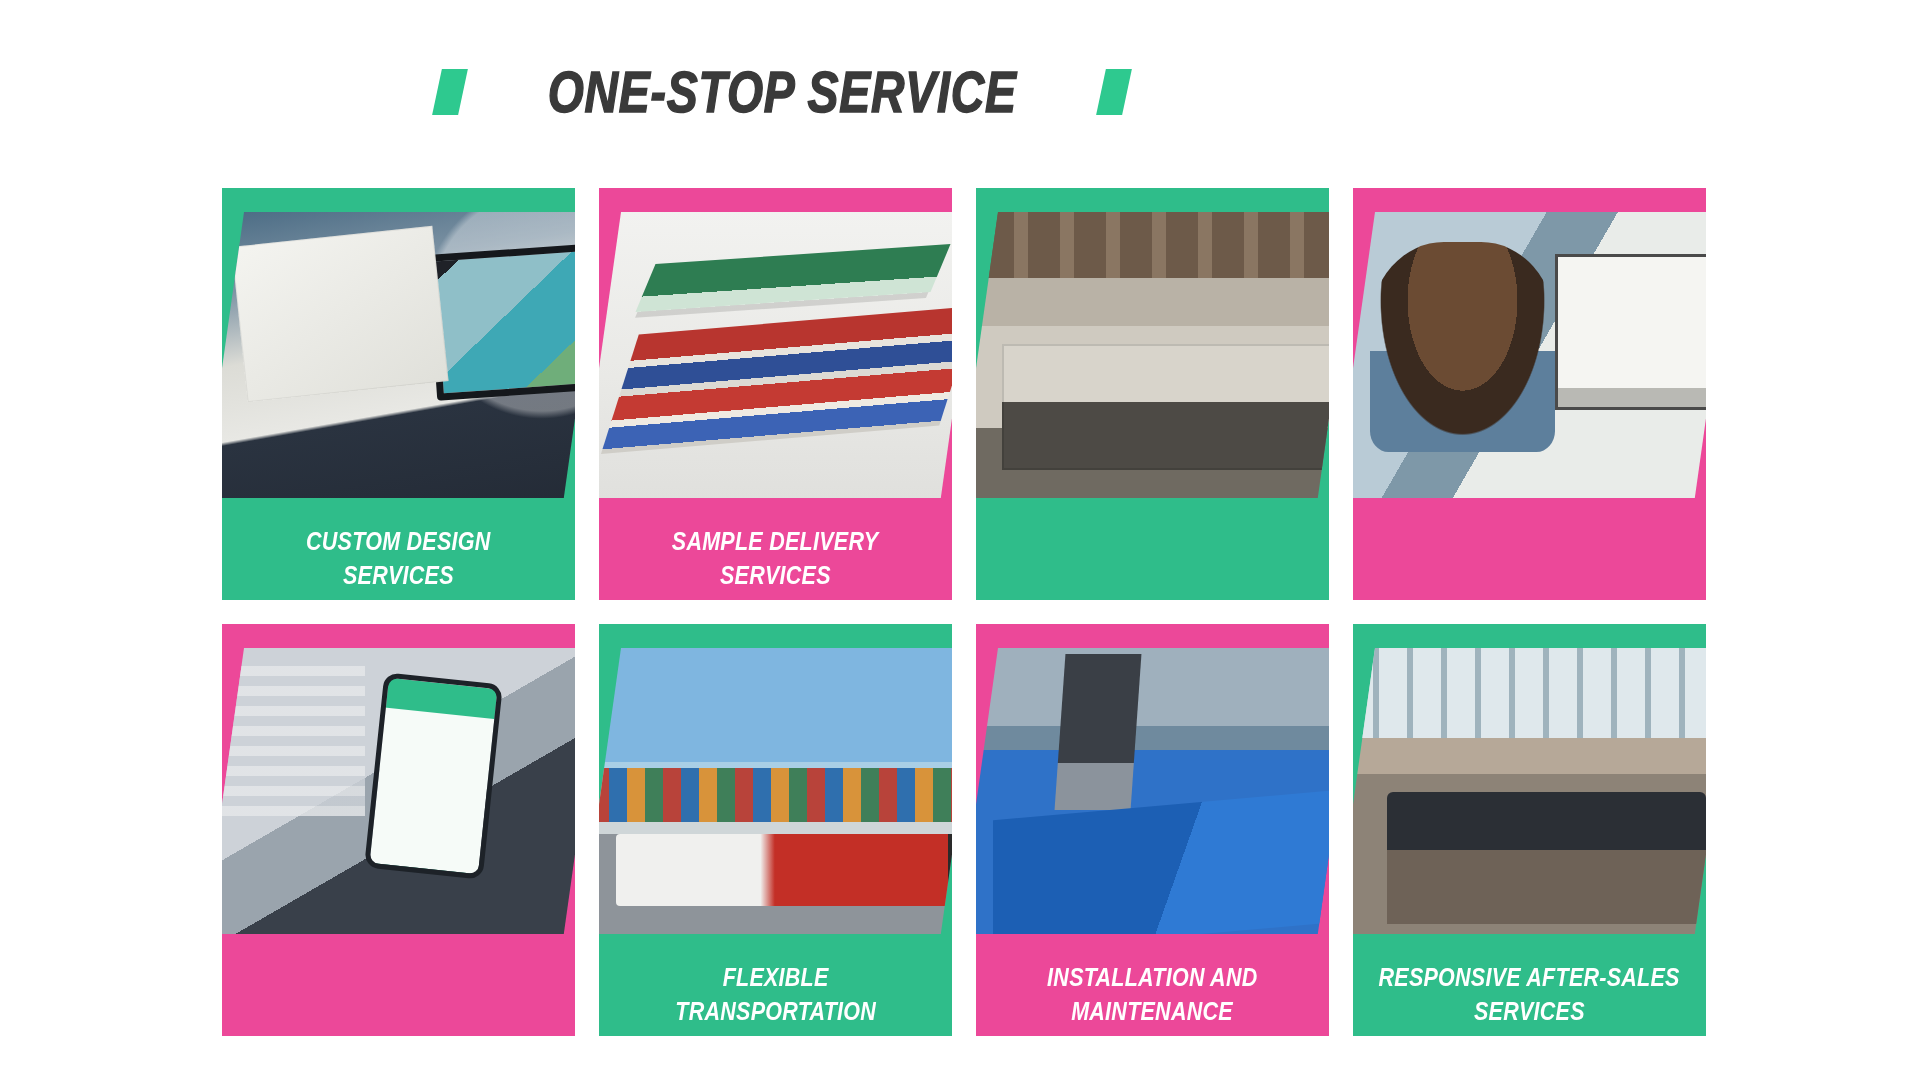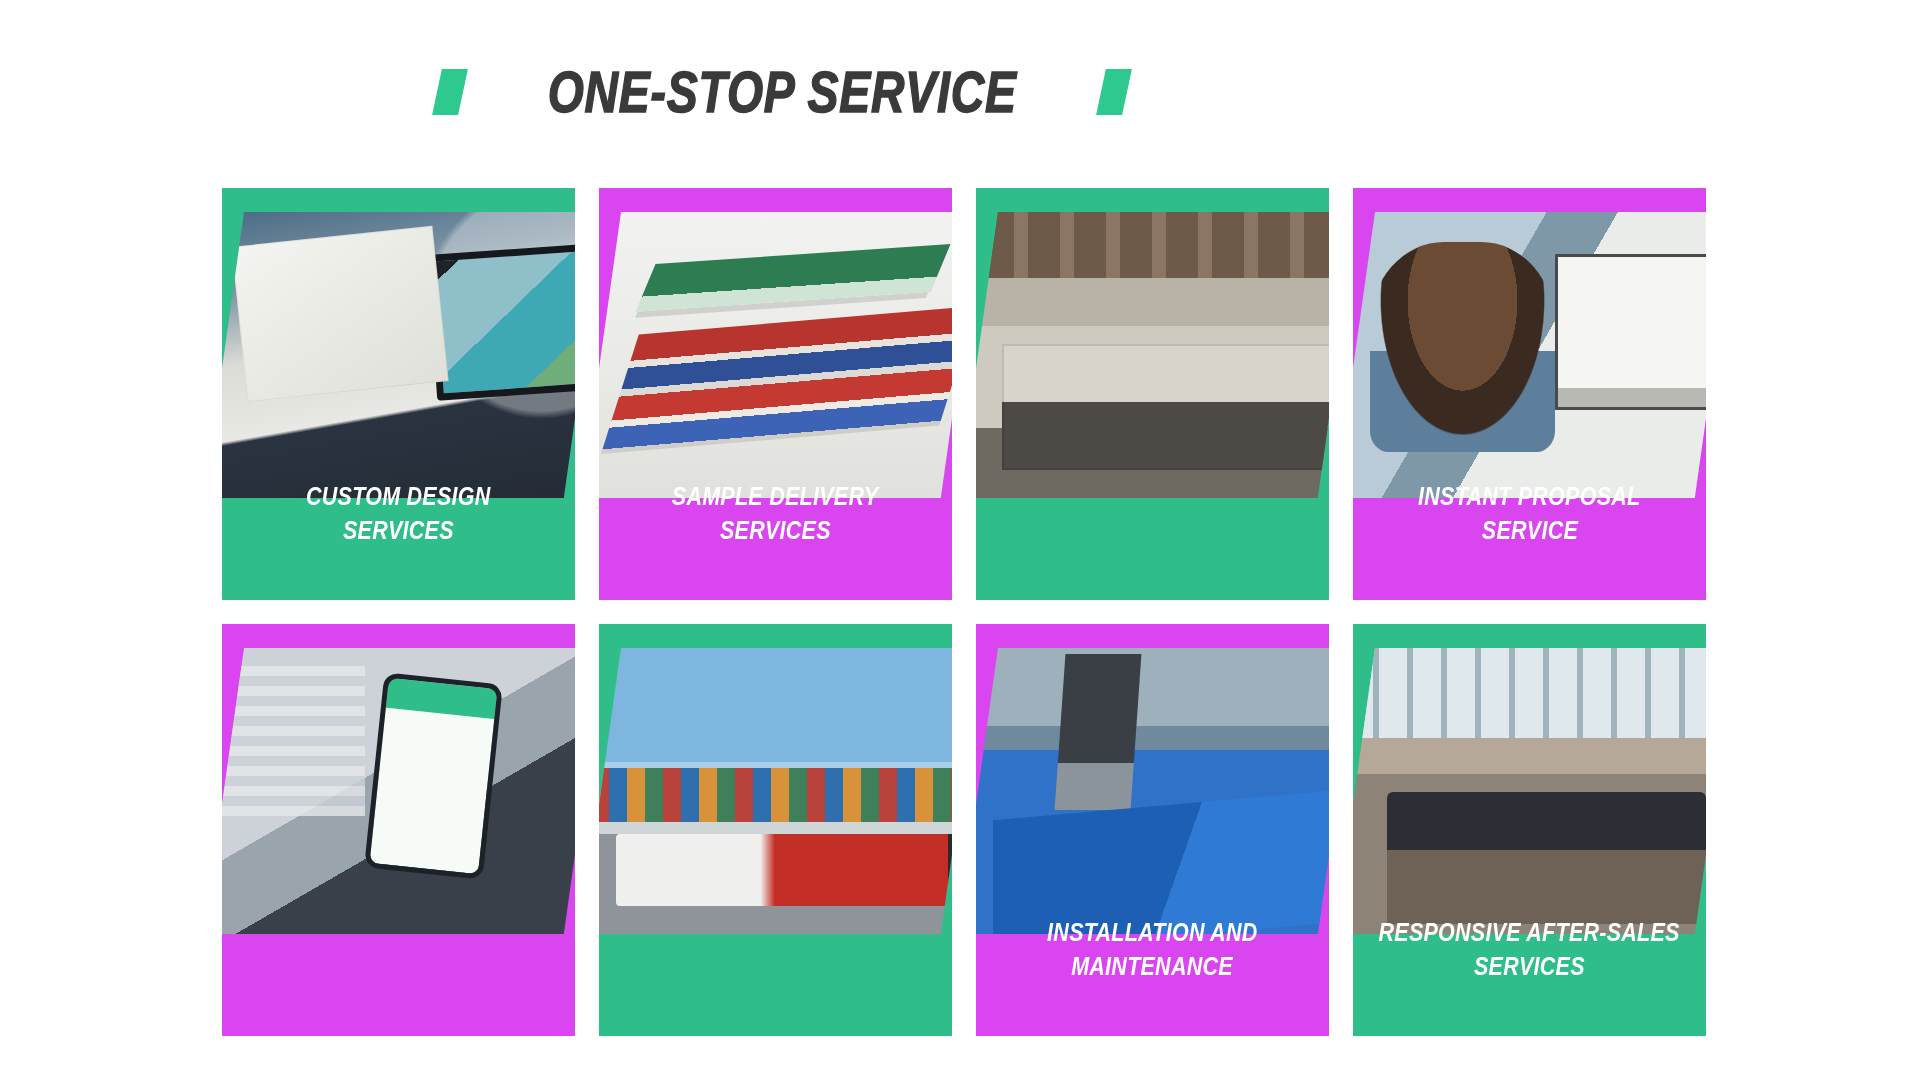--- a/index.html
+++ b/index.html
@@ -48,21 +48,21 @@
   }
 
   .card {
     position:relative;
     width:353px; height:412px;
     overflow:hidden;
     display:flex;
     flex-direction:column;
   }
   .card.green { background:#2fbd8a; }
-  .card.dark  { background:#d946ef; }
+  .card.dark  { background:#ec4899; }
 
   
   .photo-wrap {
     position:absolute;
     left:0; top:0;
     width:353px; height:310px;
     overflow:hidden;
   }
   .photo {
     position:absolute;
@@ -83,21 +83,21 @@
   }
 
   .label {
     position:absolute;
     left:0; right:0;
     bottom:0;
     height:118px;
     display:flex;
     flex-direction:column;
     align-items:center;
-    justify-content:flex-start;
+    justify-content:flex-end;
     gap:4px;
     padding:0 14px 10px;
   }
   .label .line {
     color:#ffffff;
     font-weight:900;
     font-style:italic;
     font-size:25px;
     line-height:1.18;
     letter-spacing:.3px;
@@ -284,37 +284,37 @@
             <div class="inner art-factory" aria-label="factory production floor with machines and workers"></div>
           </div>
         </div>
       </div>
       <div class="card dark">
         <div class="photo-wrap">
           <div class="photo">
             <div class="inner art-support" aria-label="support agent with headset working at a computer"></div>
           </div>
         </div>
-        <div class="label">
-          <div class="line">INSTANT PROPOSAL</div>
-          <div class="line">SERVICE</div>
-        </div>
       </div>
       <div class="card dark">
         <div class="photo-wrap">
           <div class="photo">
             <div class="inner art-payment" aria-label="hand holding a smartphone showing a payment confirmation screen"></div>
           </div>
         </div>
       </div>
       <div class="card green">
         <div class="photo-wrap">
           <div class="photo">
             <div class="inner art-logistics" aria-label="shipping port with containers, cargo trucks and an airplane"></div>
           </div>
+        </div>
+        <div class="label">
+          <div class="line">FLEXIBLE</div>
+          <div class="line">TRANSPORTATION</div>
         </div>
       </div>
       <div class="card dark">
         <div class="photo-wrap">
           <div class="photo">
             <div class="inner art-install" aria-label="worker rolling blue coating onto a sports court floor"></div>
           </div>
         </div>
         <div class="label">
           <div class="line">INSTALLATION AND</div>

